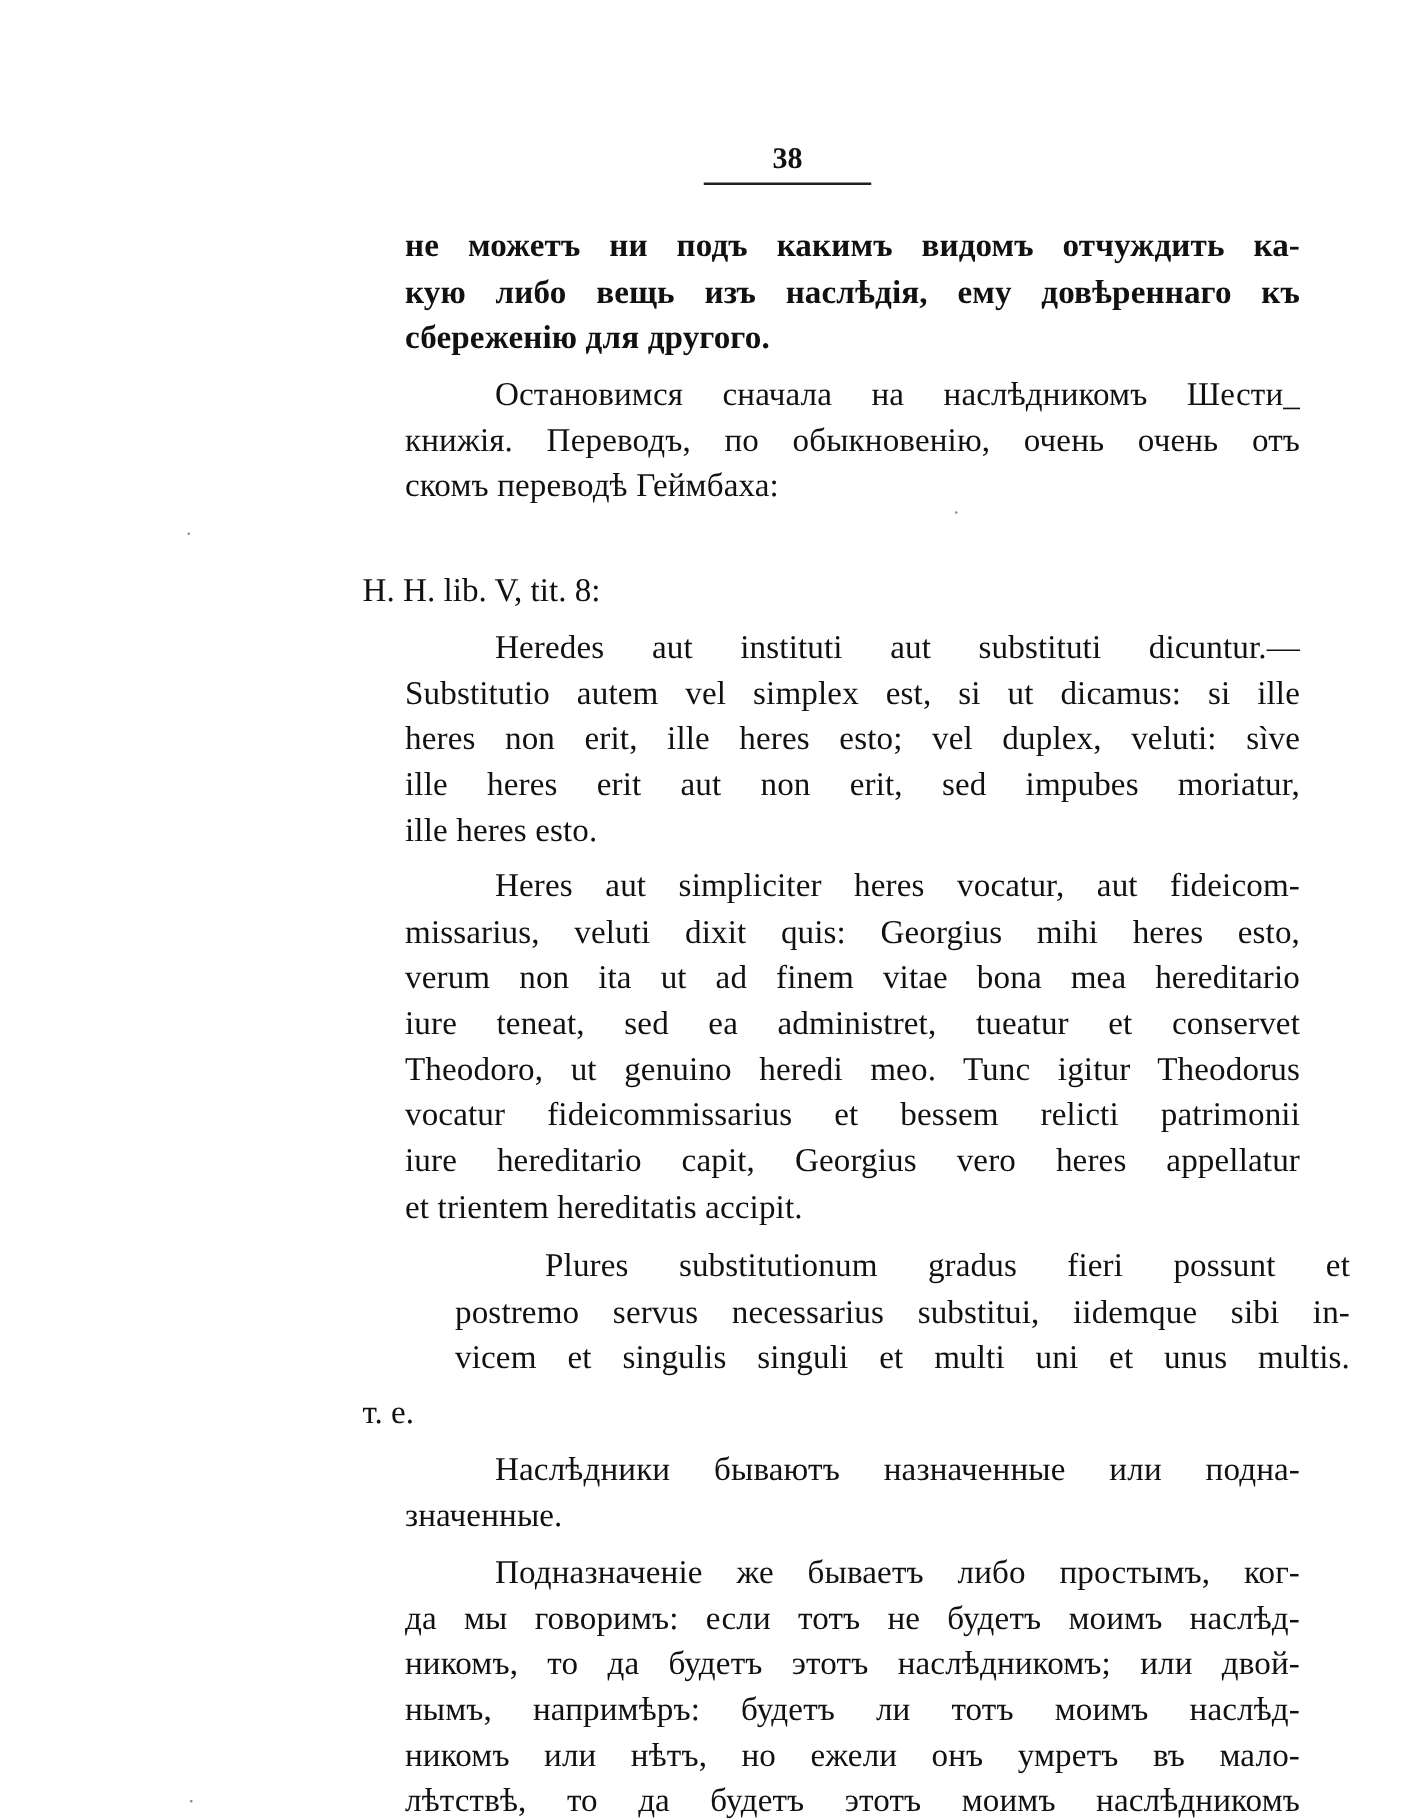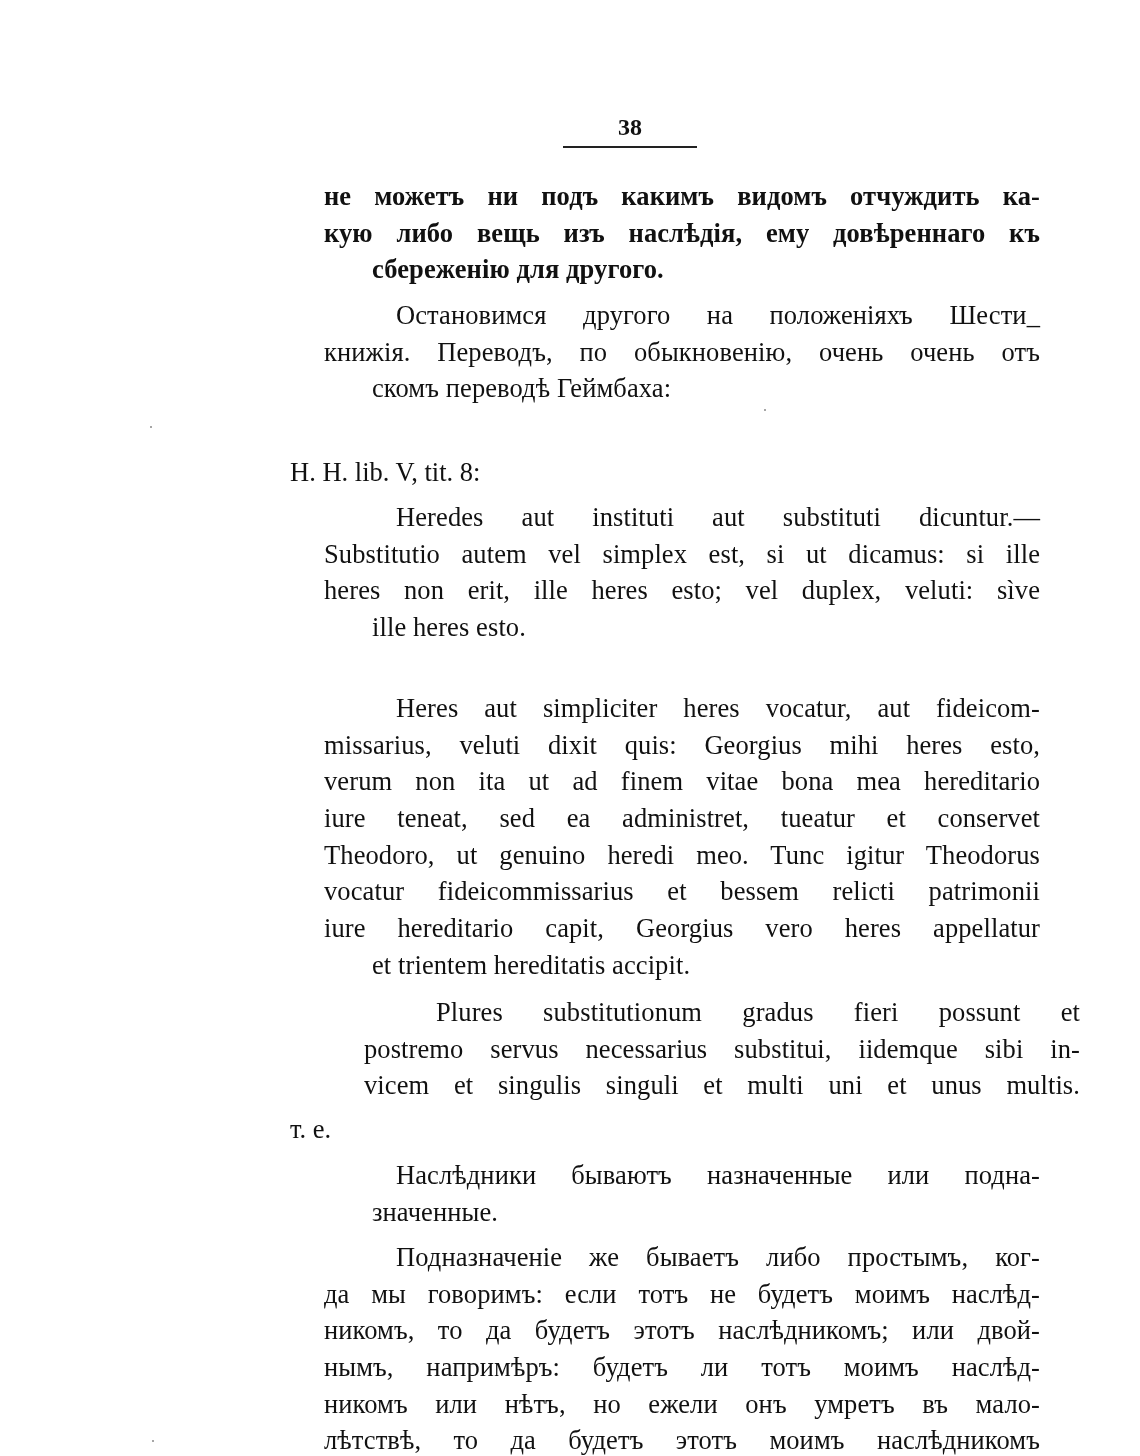--- a/index.html
+++ b/index.html
@@ -48,21 +48,20 @@
       font-size: 26.5px;
       line-height: 36.7px;
       height: 36.7px;
       white-space: nowrap;
       text-align: justify;
       text-align-last: justify;
       letter-spacing: 0.1px;
     }
     .line.last {
       text-align-last: left;
-      margin-left: 48px;
     }
     .line.indent {
       padding-left: 72px;
     }
     .cyr { font-weight: bold; letter-spacing: 0.4px; }
     .cyr-light { font-weight: normal; letter-spacing: 0.4px; }
     .hang {
       position: absolute;
       left: 290px;
       font-size: 26.5px;
@@ -84,31 +83,32 @@
   <div class="page-number">38</div>
   <div class="page-rule"></div>
 
   <div class="col cyr" style="top:178px;">
     <div class="line">не можетъ  ни  подъ какимъ видомъ отчуждить ка-</div>
     <div class="line">кую  либо  вещь изъ наслѣдія,  ему довѣреннаго къ</div>
     <div class="line last">сбереженію для другого.</div>
   </div>
 
   <div class="col cyr-light" style="top:297px;">
-    <div class="line indent">Остановимся другого на положеніяхъ Шести_</div>
+    <div class="line indent">Остановимся сначала на наслѣдникомъ Шести_</div>
     <div class="line">книжія. Переводъ, по обыкновенію, очень очень отъ</div>
     <div class="line last">скомъ переводѣ Геймбаха:</div>
   </div>
 
   <div class="hang" style="top:454px;text-align:center;">H. H. lib. V, tit. 8:</div>
 
   <div class="col" style="top:499px;">
     <div class="line indent">Heredes aut instituti aut substituti dicuntur.—</div>
     <div class="line">Substitutio autem vel simplex est, si ut dicamus: si ille</div>
     <div class="line">heres non erit, ille heres esto; vel duplex, veluti: sìve</div>
+    <div class="line">ille heres erit aut non erit, sed impubes moriatur,</div>
     <div class="line last">ille heres esto.</div>
   </div>
 
   <div class="col" style="top:690px;">
     <div class="line indent">Heres aut simpliciter heres vocatur, aut fideicom-</div>
     <div class="line">missarius, veluti dixit quis: Georgius mihi heres esto,</div>
     <div class="line">verum non ita ut ad finem vitae bona mea hereditario</div>
     <div class="line">iure teneat, sed ea administret, tueatur et conservet</div>
     <div class="line">Theodoro, ut genuino heredi meo. Tunc igitur Theodorus</div>
     <div class="line">vocatur fideicommissarius et bessem relicti patrimonii</div>

